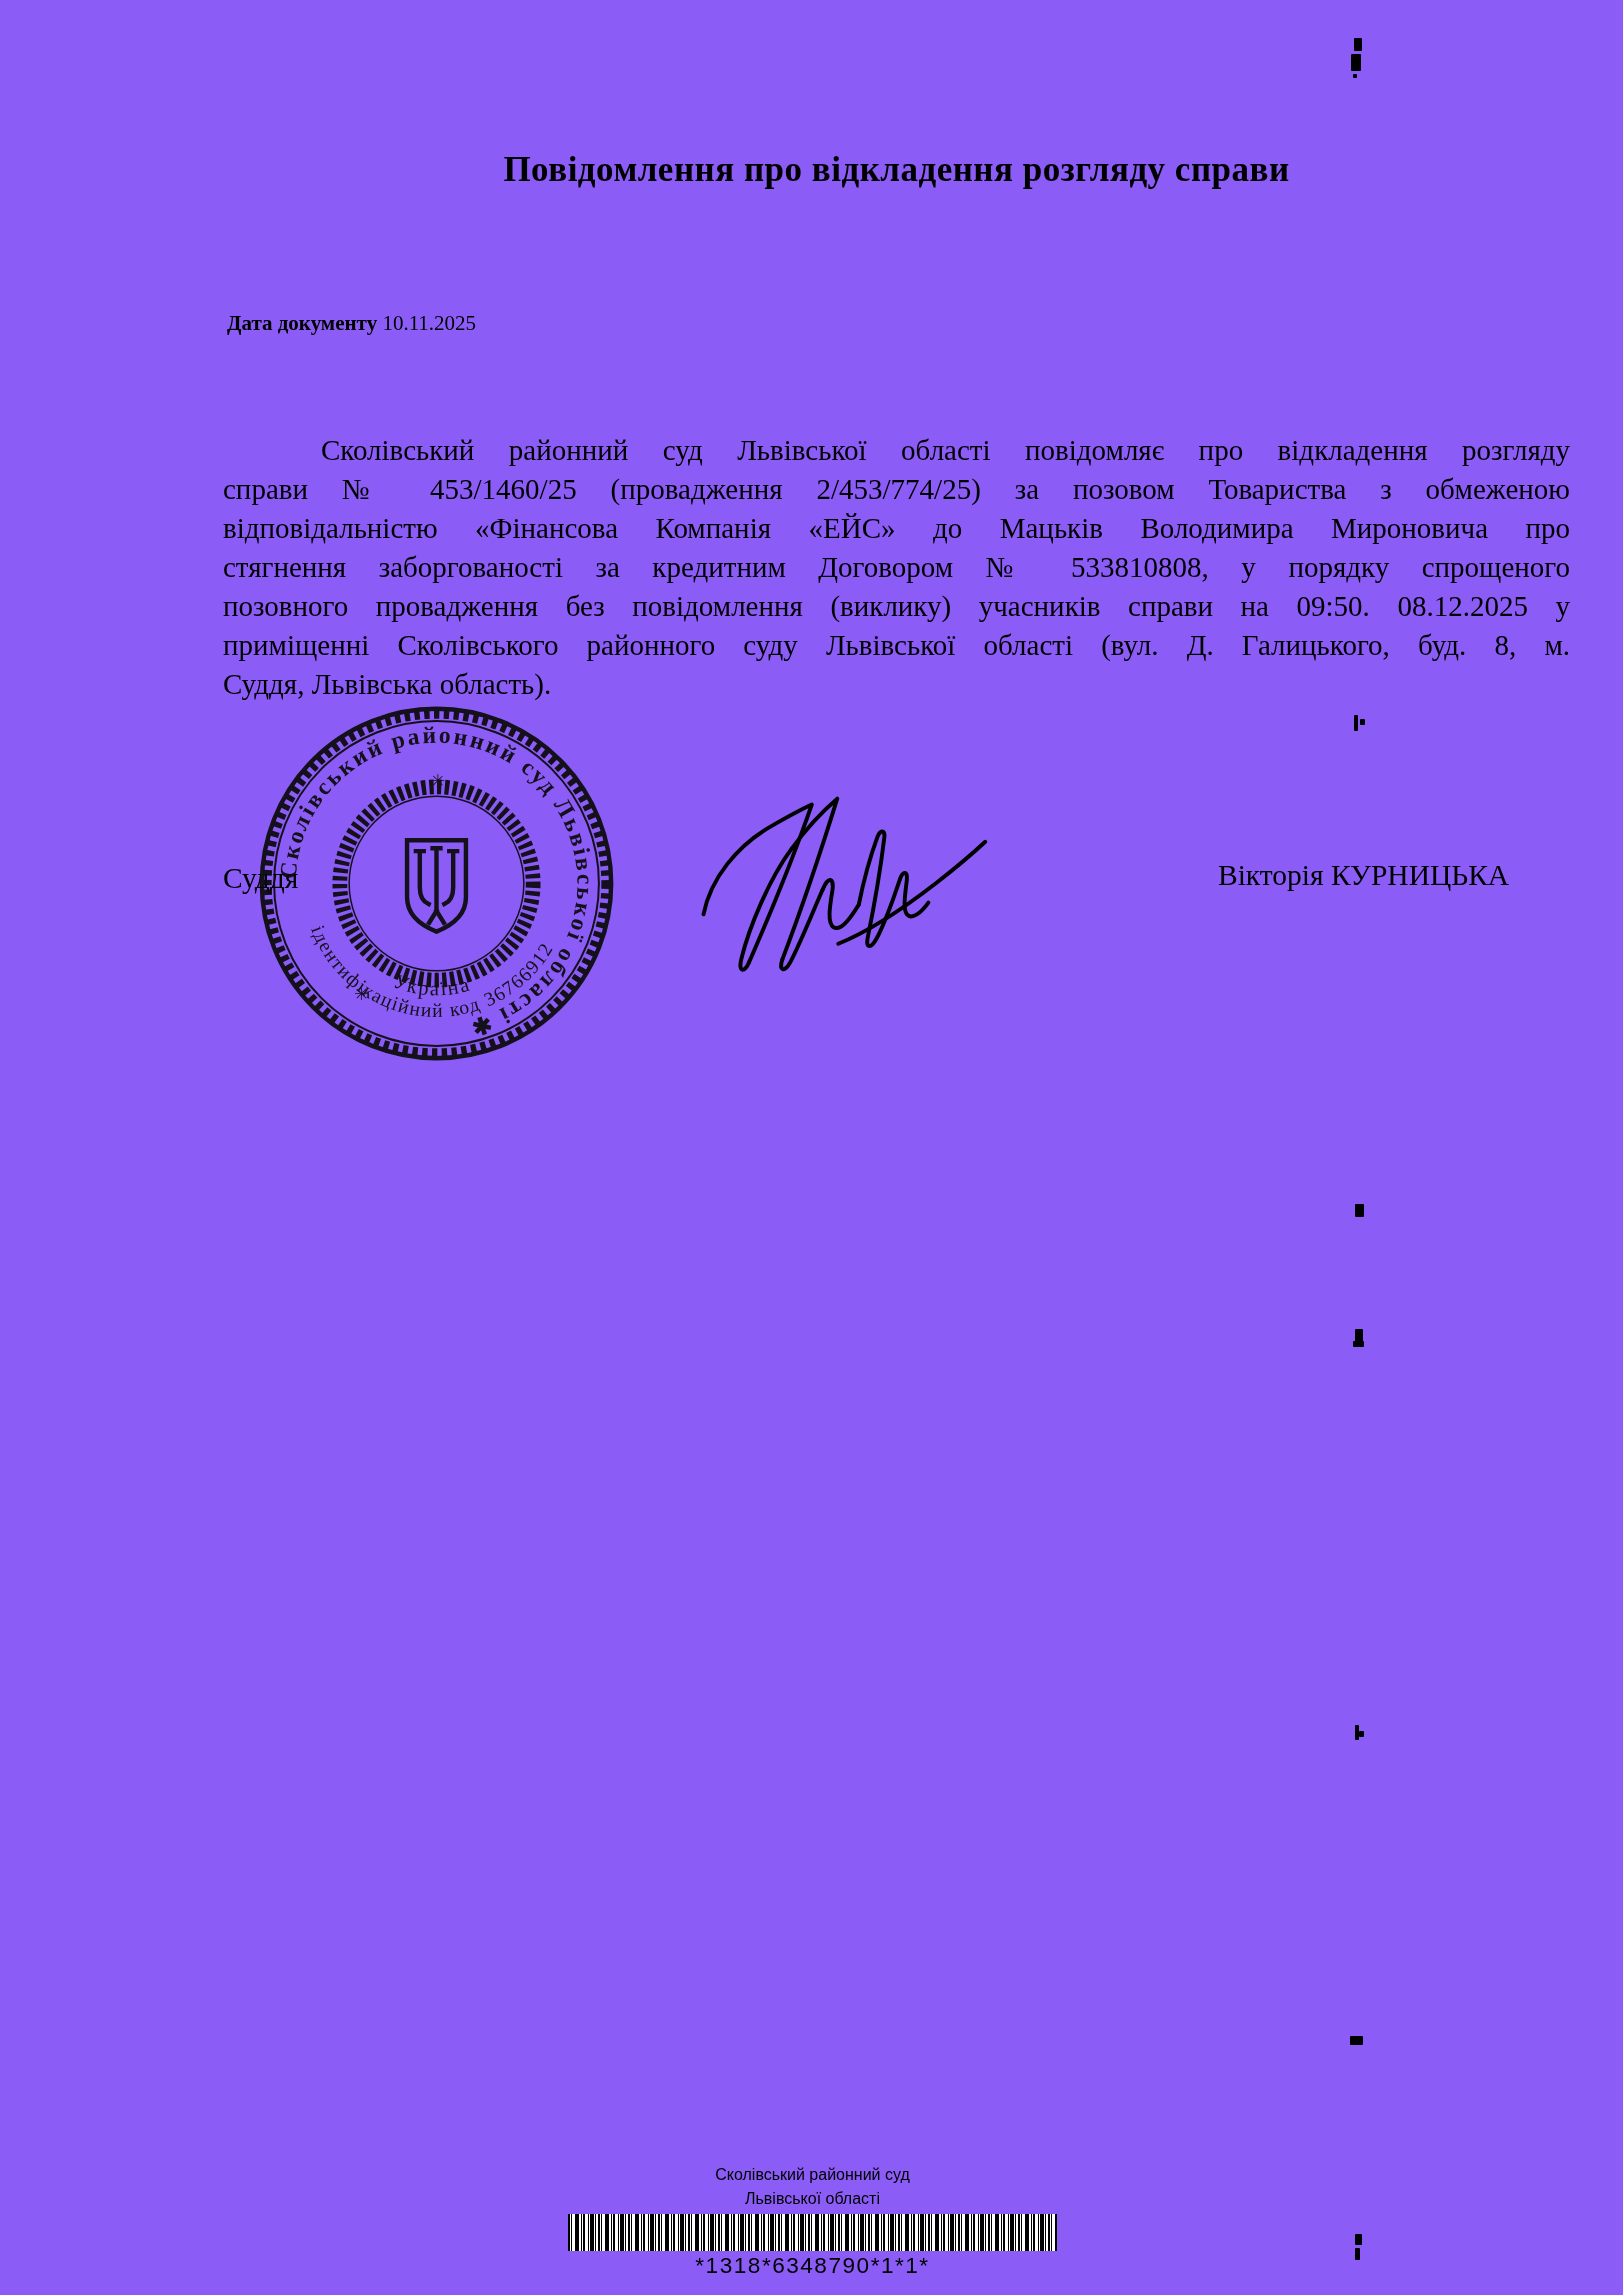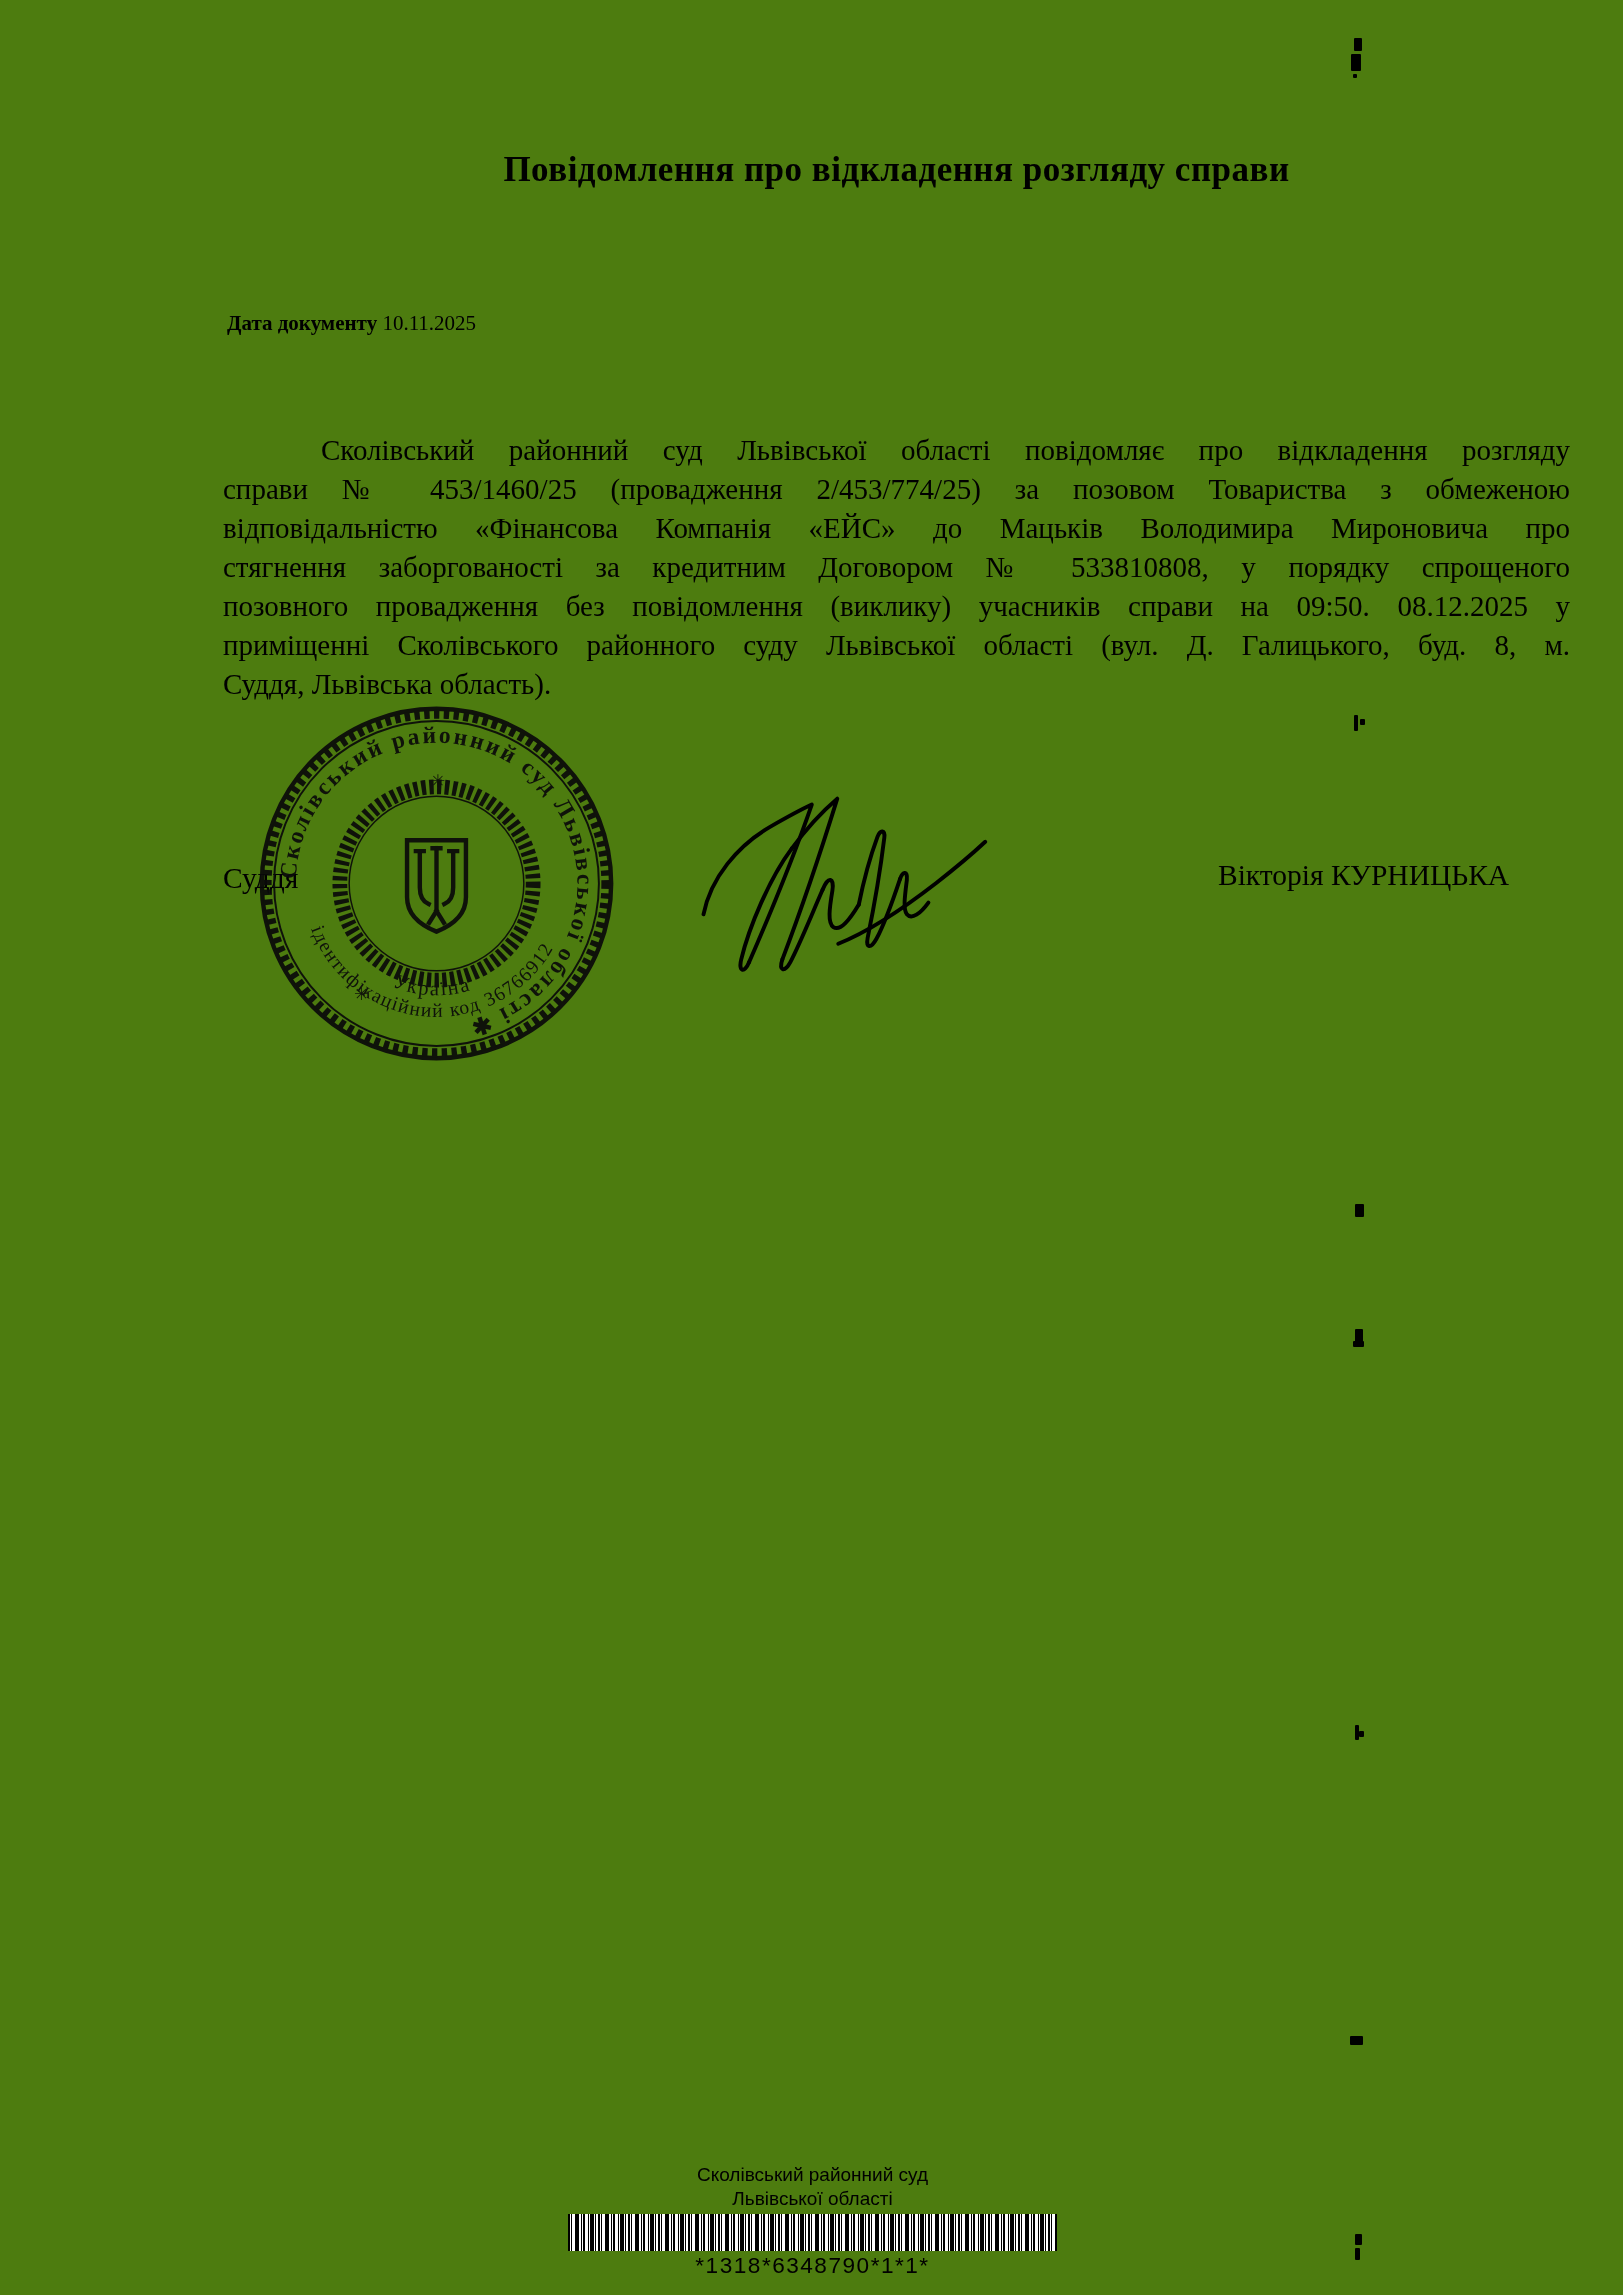--- a/index.html
+++ b/index.html
@@ -1,19 +1,19 @@
 <!DOCTYPE html>
 <html style="font-size:7.9px"><head>
 <meta charset="utf-8">
 <style>
   html,body{margin:0;padding:0;background:#ffffff;}
   .page{
     position:relative;
     width:1624px;height:2295px;
-    background:#4d7c0f;
+    background:#8b5cf6;
     font-family:"Liberation Serif", serif;
     color:#000;
     overflow:hidden;
   }
   .title{
     position:absolute;left:223px;top:150px;width:1347px;
     font-size:35px;font-weight:bold;text-align:center;letter-spacing:0.5px;
   }
   .dateline{
     position:absolute;left:227px;top:311px;font-size:21px;white-space:nowrap;
@@ -39,21 +39,21 @@
     position:absolute;left:253px;top:700px;width:367px;height:367px;z-index:2;
     opacity:.92;
   }
   .signature{
     position:absolute;left:691px;top:782px;width:319px;height:196px;
   }
   .footer{
     position:absolute;left:552px;top:2163px;width:521px;text-align:center;
     font-family:"Liberation Sans", sans-serif;
   }
-  .footer .court-line{font-size:19px;line-height:23.6px;}
+  .footer .court-line{font-size:16px;line-height:23.6px;}
   .barcode{
     margin:3.9px auto 0 auto;width:489px;height:37px;
     background:repeating-linear-gradient(90deg,
       #000 0 2px,  #fff 2px 3.4px,
       #000 3.4px 4.4px, #fff 4.4px 7.4px,
       #000 7.4px 11.3px, #fff 11.3px 12.8px,
       #000 12.8px 13.8px, #fff 13.8px 15px,
       #000 15px 16.7px, #fff 16.7px 19.6px,
       #000 19.6px 20.6px, #fff 20.6px 22px,
       #000 22px 26px, #fff 26px 27.5px,

